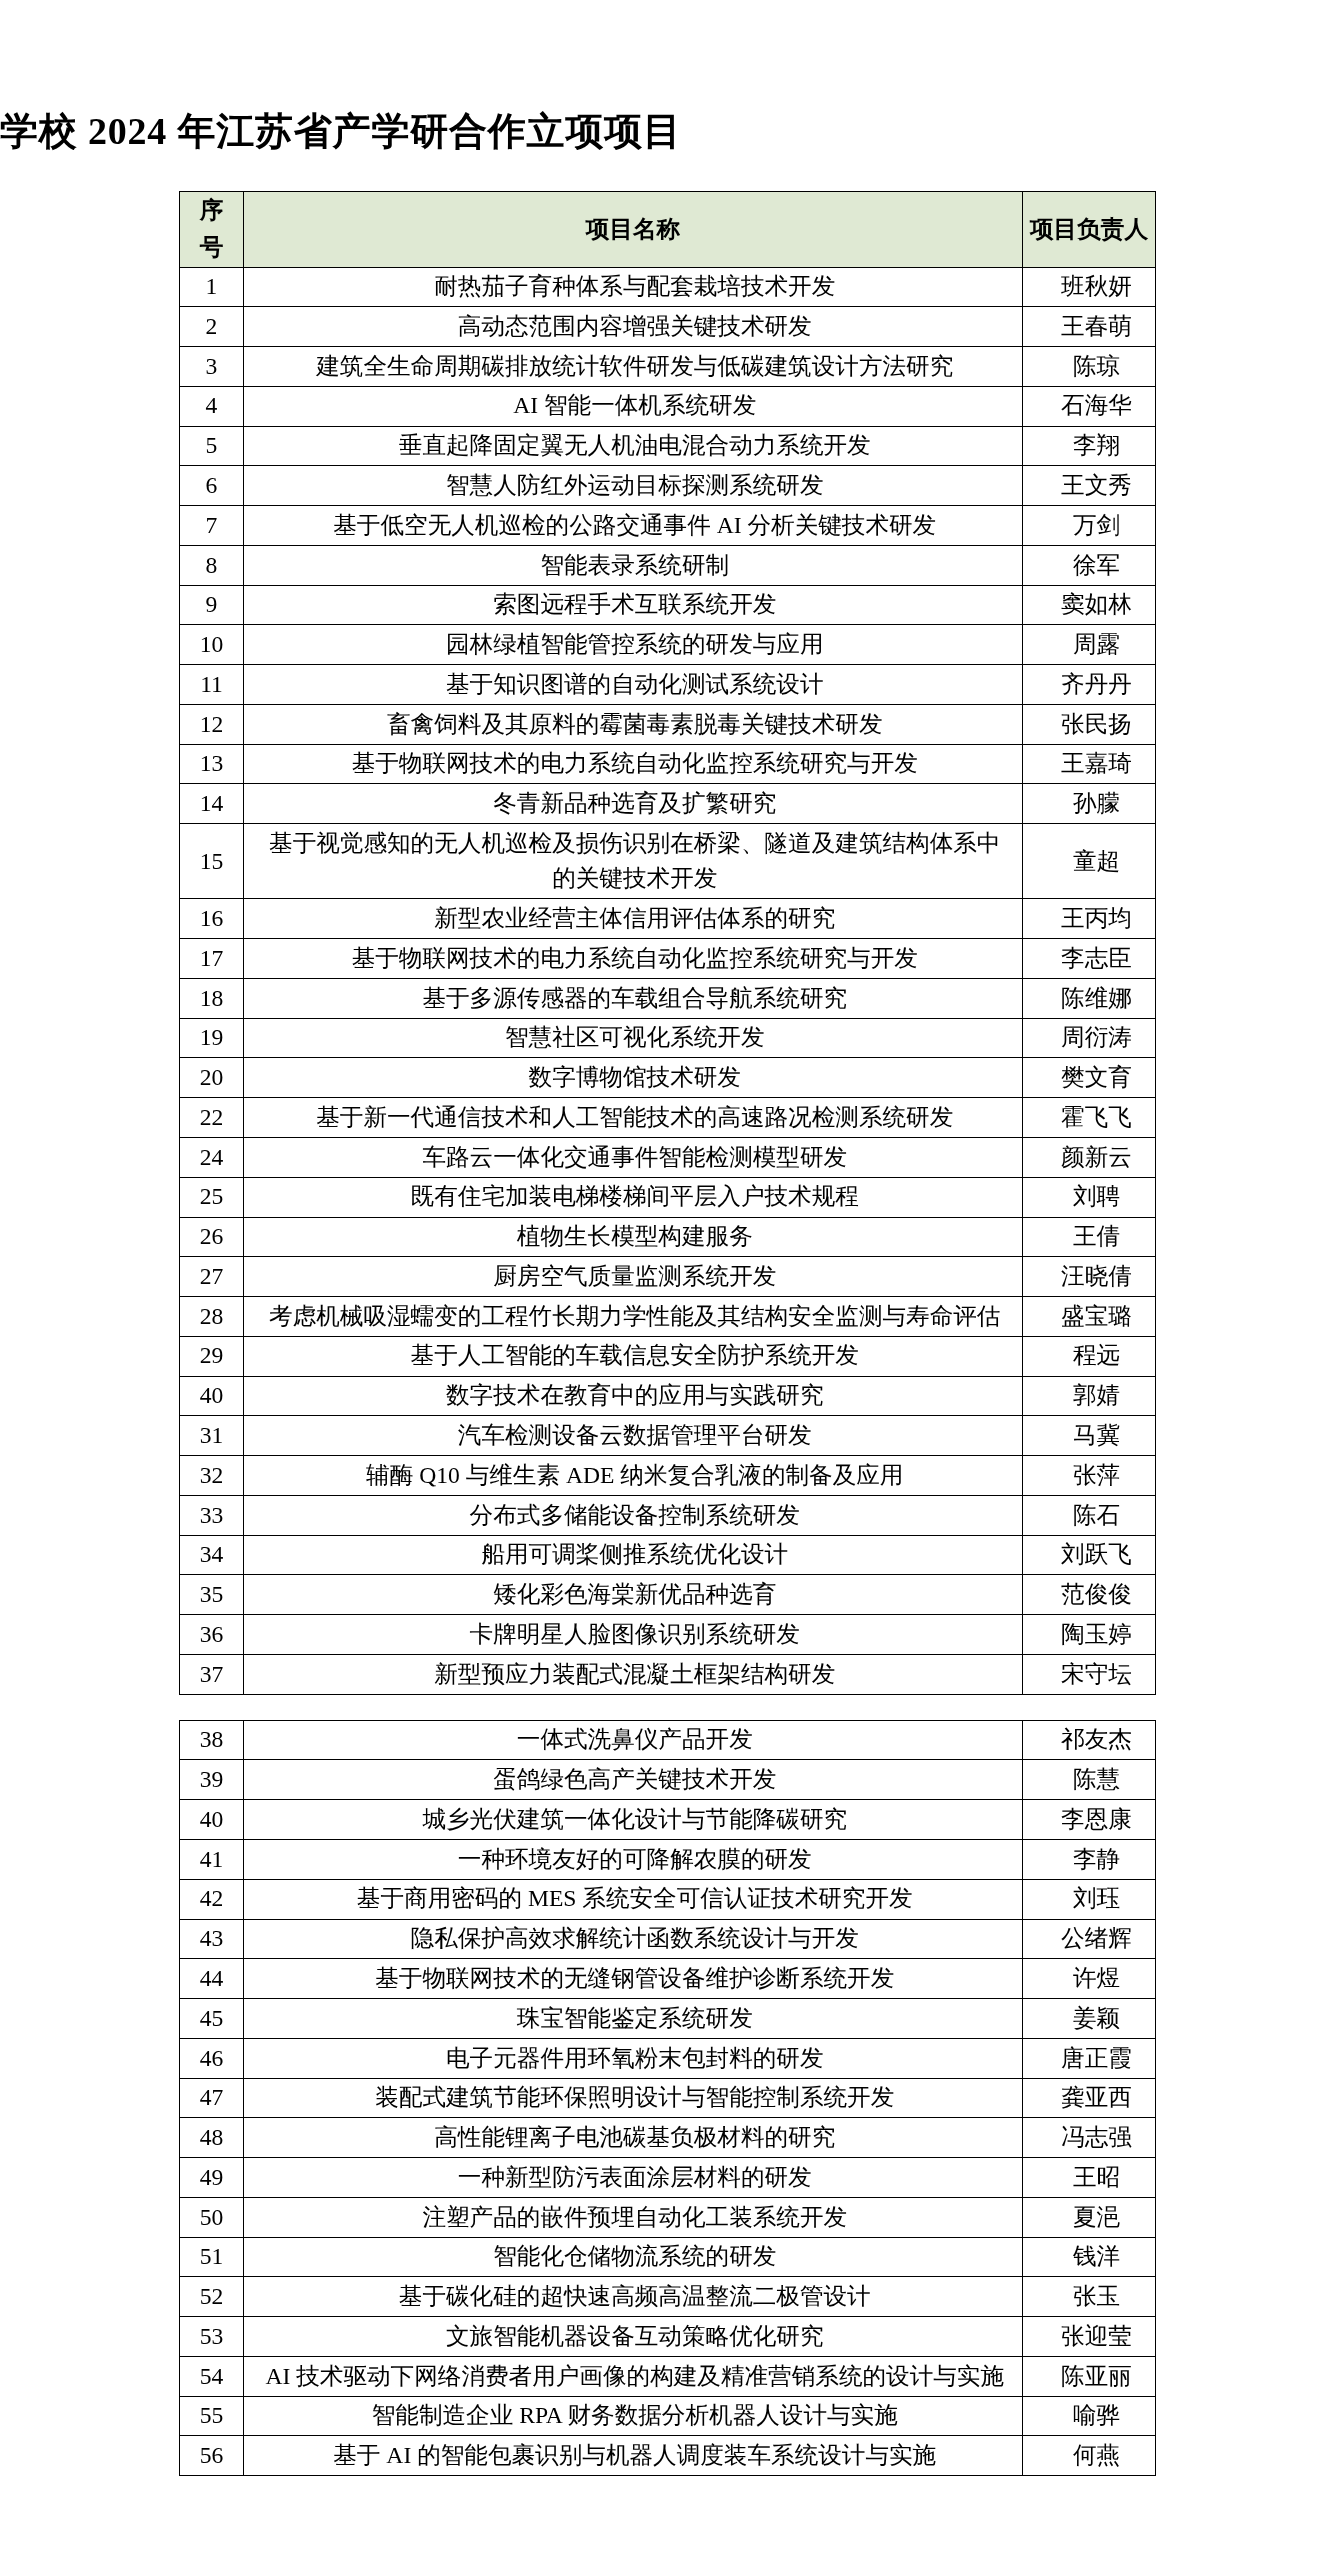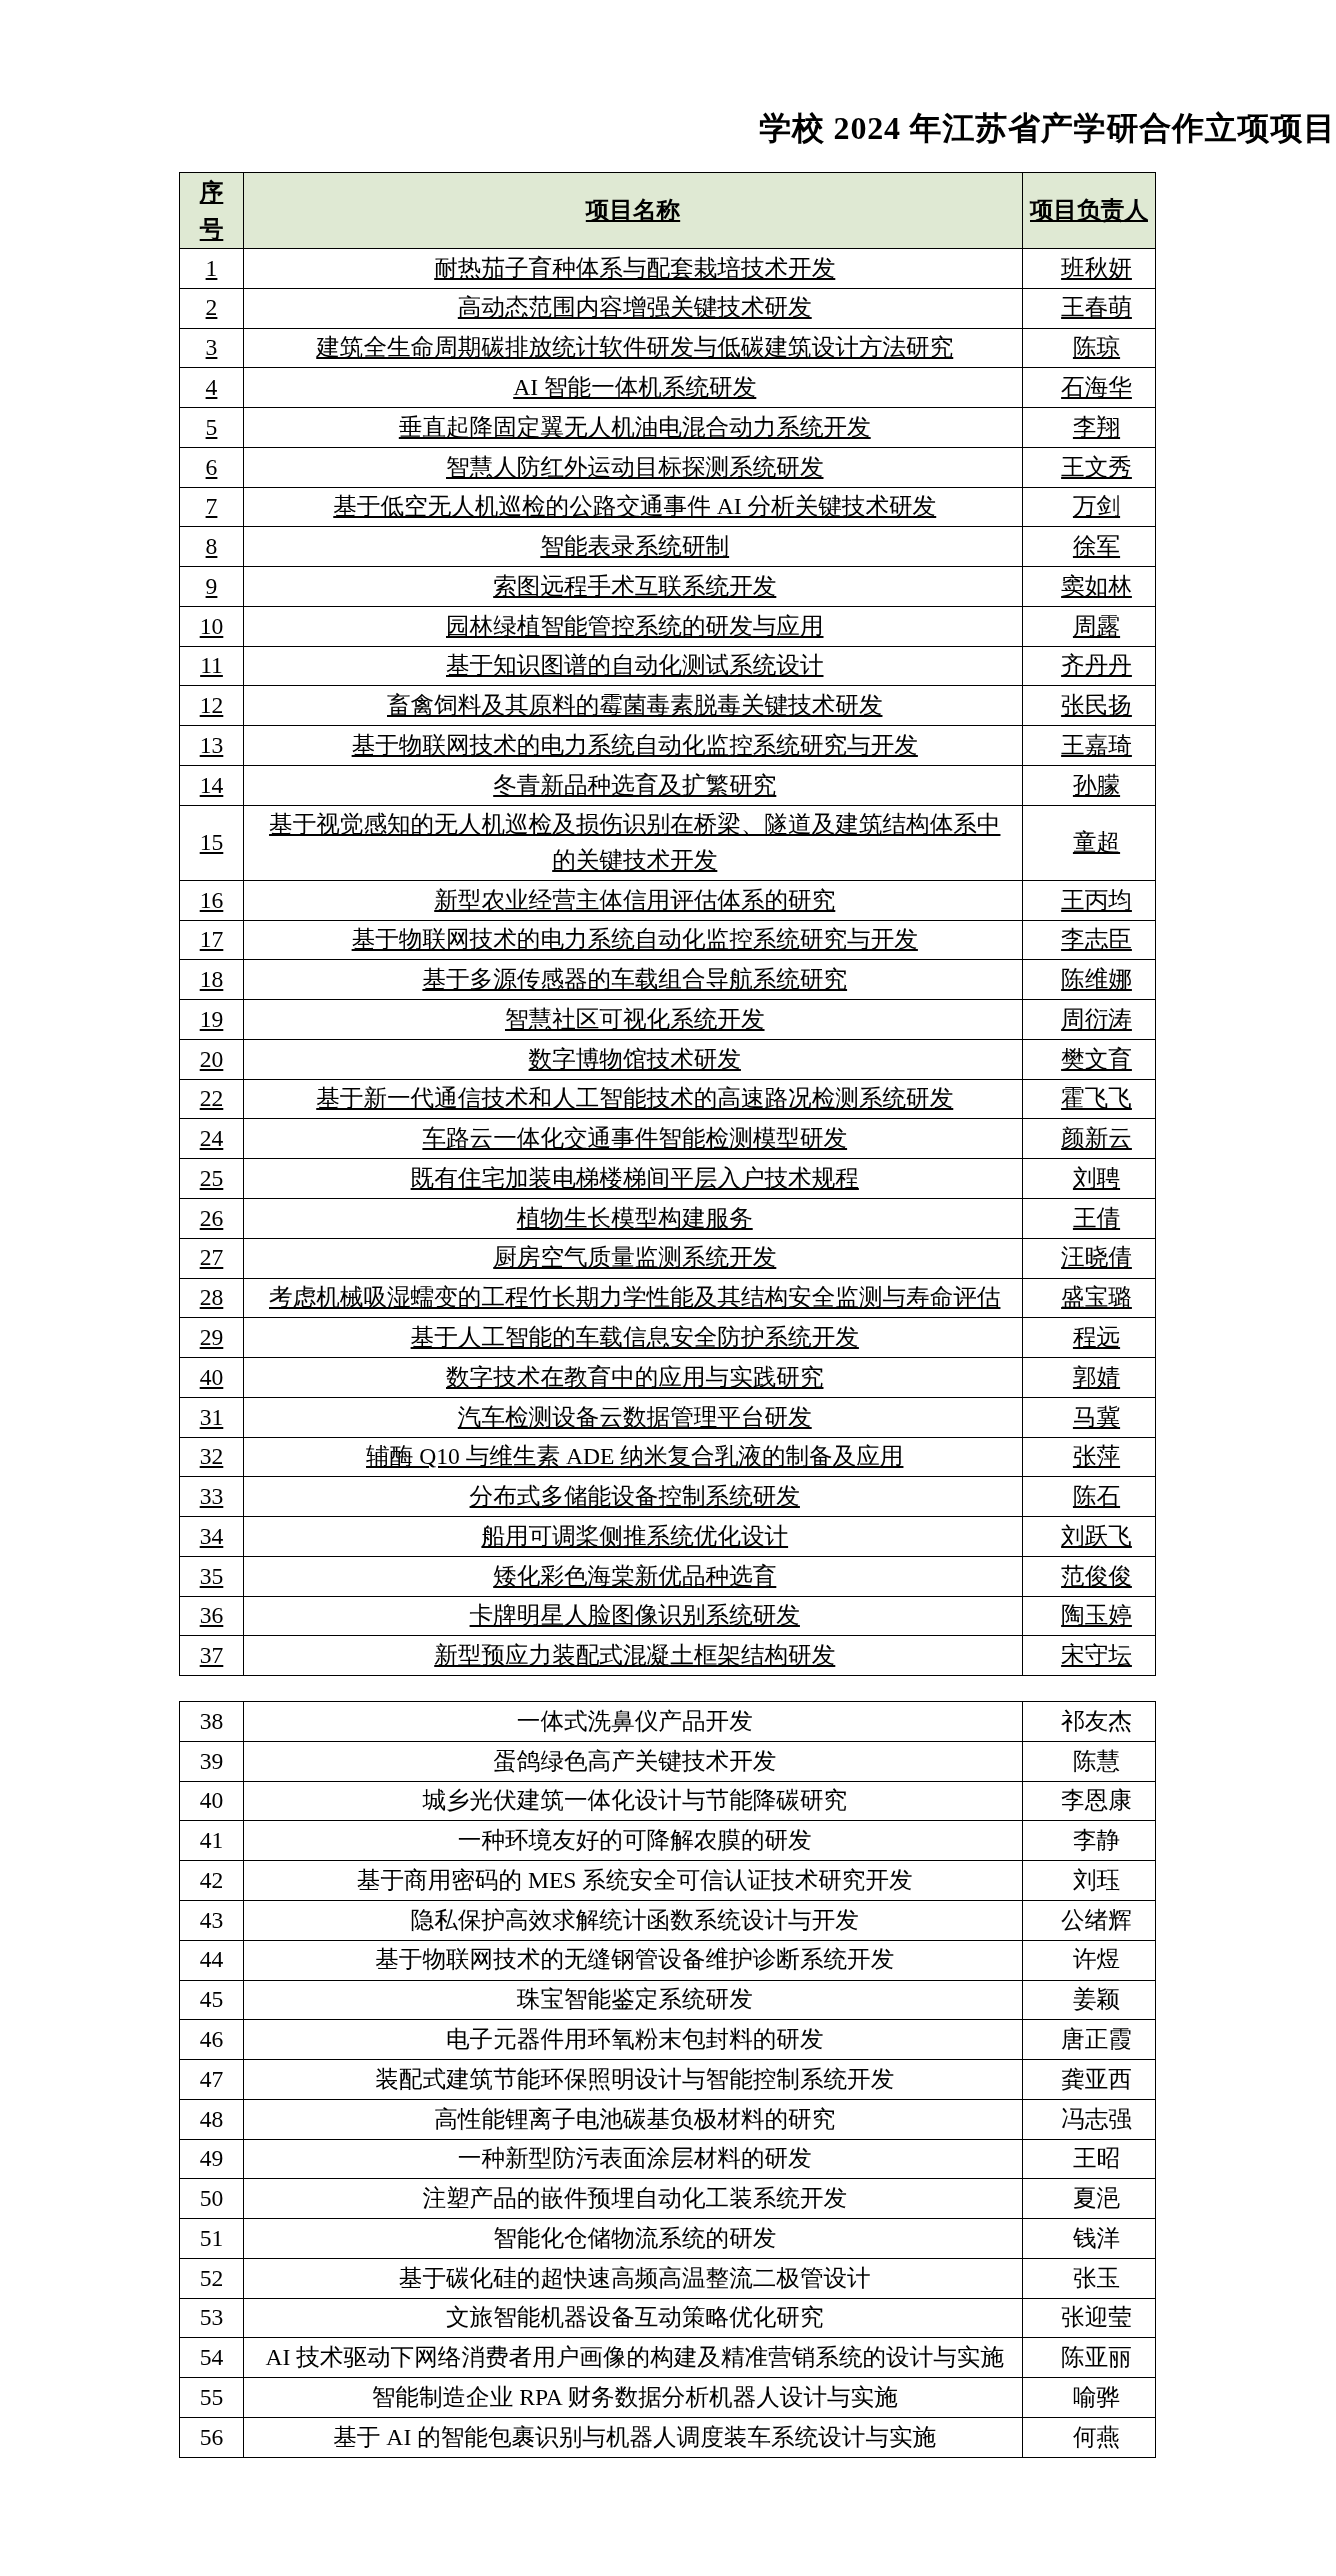--- a/index.html
+++ b/index.html
@@ -10,33 +10,33 @@
   body {
     width: 1336px;
     height: 2576px;
     position: relative;
     color: #000;
     font-family: "Liberation Serif", "DejaVu Serif", serif;
   }
   .page-title {
     margin: 0;
     padding-top: 108px;
-    text-align: right;
-    font-size: 32px;
+    text-align: left;
+    font-size: 38px;
     line-height: 1.25;
     font-weight: bold;
     letter-spacing: 0.8px;
   }
   table.projects {
     border-collapse: collapse;
     table-layout: fixed;
     margin-left: 179px;
     width: 976px;
   }
-  table.t1 { margin-top: 24px; text-decoration: underline; }
+  table.t1 { margin-top: 35px; }
   table.t2 { margin-top: 25px; }
   .projects th, .projects td {
     border: 1.7px solid #000;
     font-size: 23.6px;
     vertical-align: middle;
     box-sizing: border-box;
   }
   .projects col.c-index  { width: 64px; }
   .projects col.c-name   { width: 779px; }
   .projects col.c-leader { width: 133px; }

